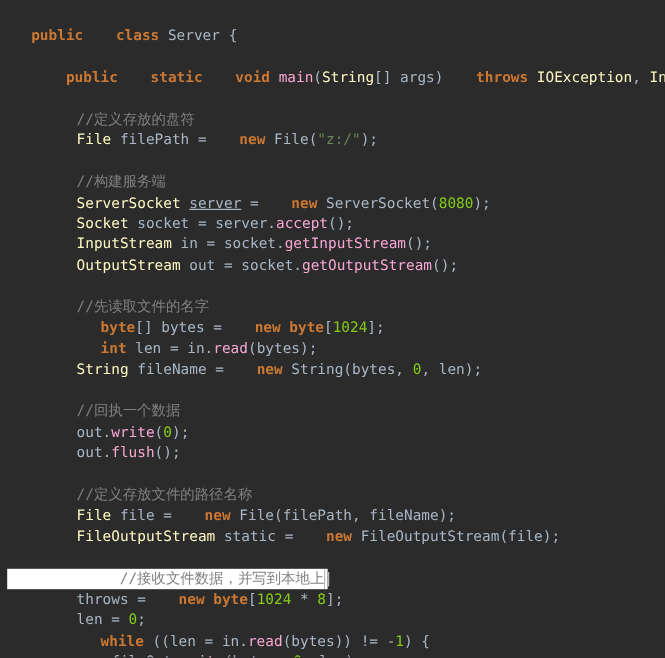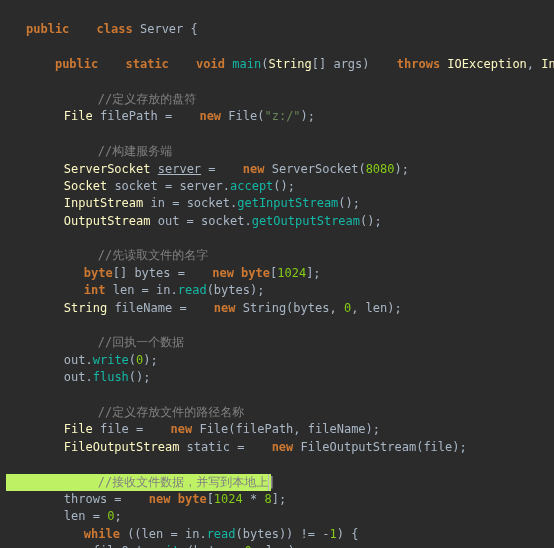--- a/index.html
+++ b/index.html
@@ -15,27 +15,28 @@
     overflow: hidden;
   }
   .editor {
     padding: 4px 0 4px 6px;
     white-space: pre;
   }
   .kw { color: #cc7832; font-weight: bold; padding-left: 20px; }
   .cls { color: #a9b7c6; }
   .str { color: #6a8759; }
   .num { color: #84cc16; }
-  .cmt { color: #808080; margin-left: 34px; }
-  .mth { color: #14b8a6; }
+  .cmt { color: #808080; }
+  .mth { color: #f9a8d4; }
   .type { color: #fef9c3; }
   .hl-line {
-    background: #bef264;
+    background: #ffffff;
     display: inline-block;
     padding-right: 2px;
+    padding-left: 36px;
   }
   .caret {
     background: #bbbbbb;
     color: #bbbbbb;
     width: 1px;
     display:inline-block;
   }
   .underline { text-decoration: underline; }
 </style>
 </head>

